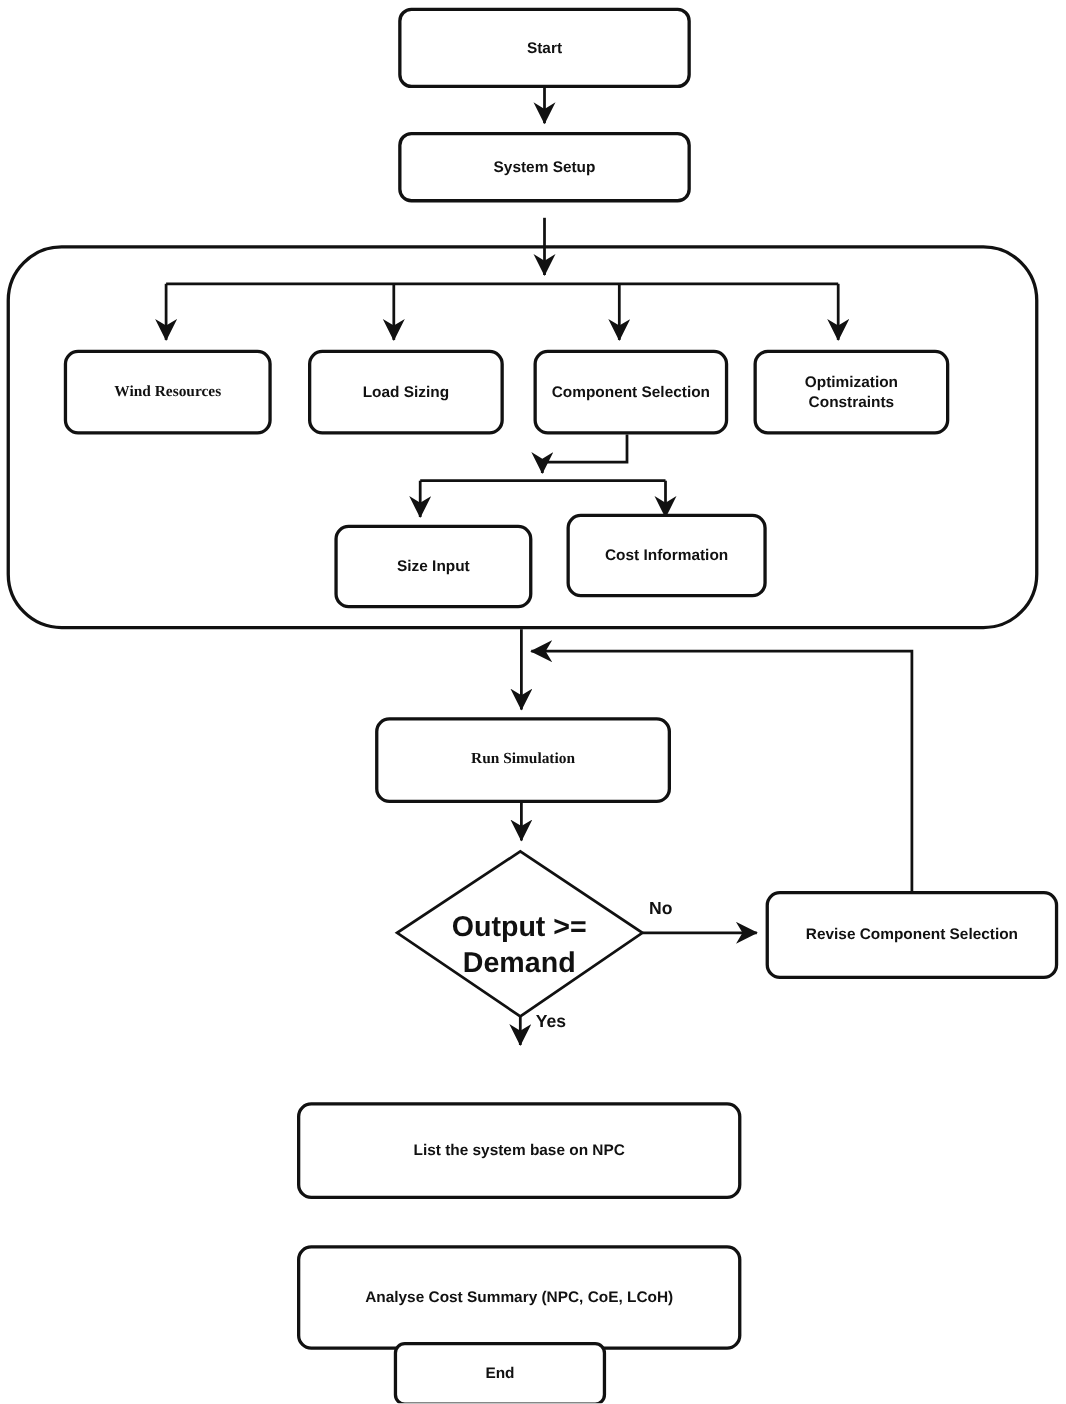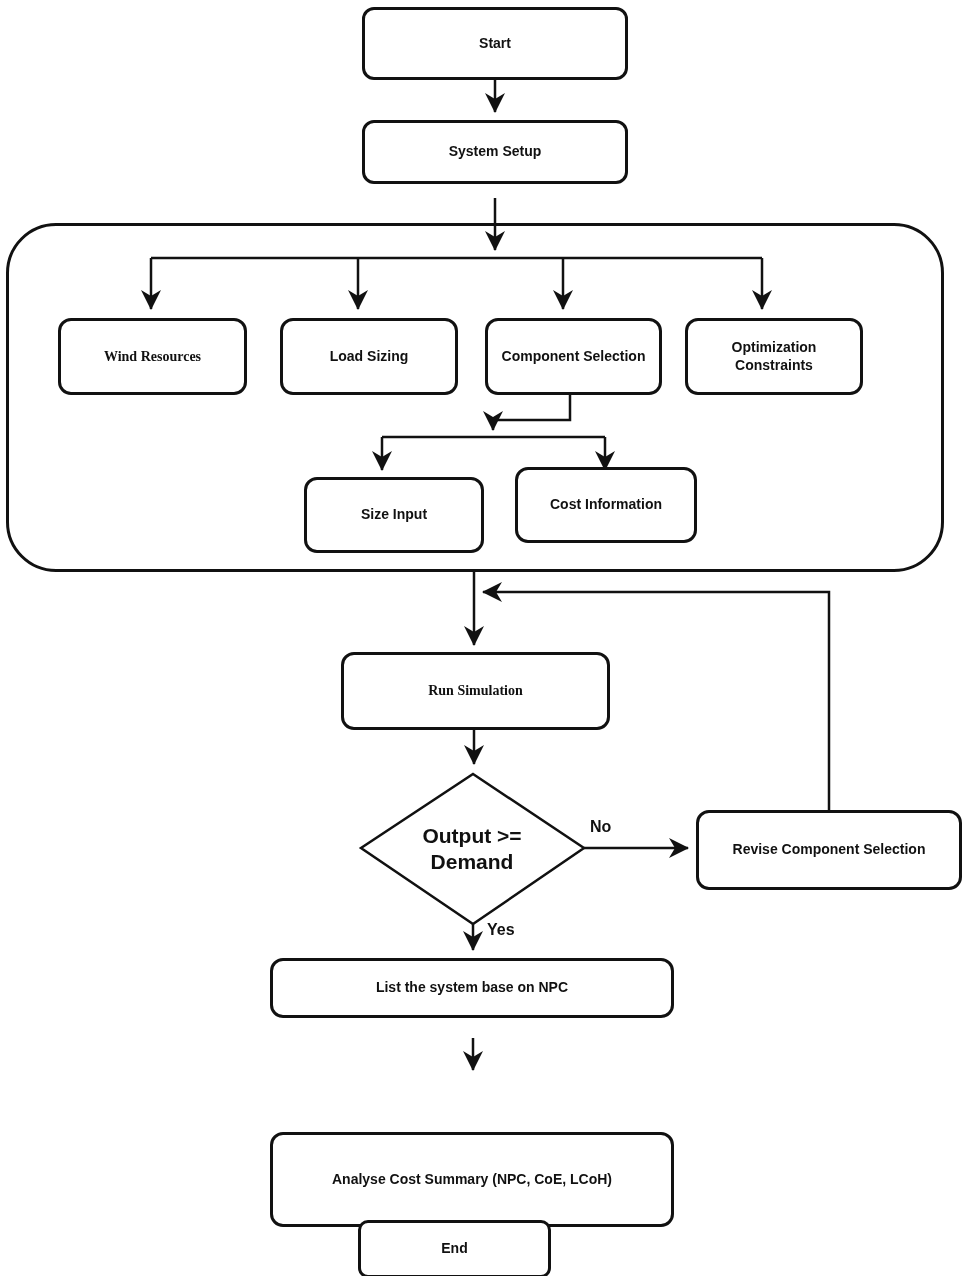--- a/index.html
+++ b/index.html
@@ -44,24 +44,24 @@
     box-sizing: border-box;
     border: 3px solid #111111;
     border-radius: 50px;
     background: #ffffff;
     z-index: 1;
   }
   .label-span { display: inline-block; }
   .diamond-label {
     position: absolute;
     display: flex;
-    align-items: center;
+    align-items: flex-end;
     justify-content: center;
     text-align: center;
-    font-size: 21px;
+    font-size: 26px;
     font-weight: 700;
     line-height: 1.25;
     z-index: 3;
     background: transparent;
   }
   .edge-label {
     position: absolute;
     font-size: 16px;
     font-weight: 700;
     z-index: 4;
@@ -146,21 +146,21 @@
   </div>
 
   <div class="diamond-label" style="left:372px; top:807px; width:200px; height:84px;">
     <span class="label-span" style="max-width:145px;">Output &gt;= Demand</span>
   </div>
 
   <div class="node" style="left:696px; top:810px; width:266px; height:80px;">
     <span class="label-span" style="max-width:245px;">Revise Component Selection</span>
   </div>
 
-  <div class="node" style="left:270px; top:958px; width:404px; height:60px;">
+  <div class="node" style="left:270px; top:1002px; width:404px; height:88px;">
     <span class="label-span">List the system base on NPC</span>
   </div>
 
   <div class="node" style="left:270px; top:1132px; width:404px; height:95px;">
     <span class="label-span" style="max-width:330px;">Analyse Cost Summary (NPC, CoE, LCoH)</span>
   </div>
 
   <div class="node" style="left:358px; top:1220px; width:193px; height:58px; border-radius:10px;">
     <span class="label-span">End</span>
   </div>

